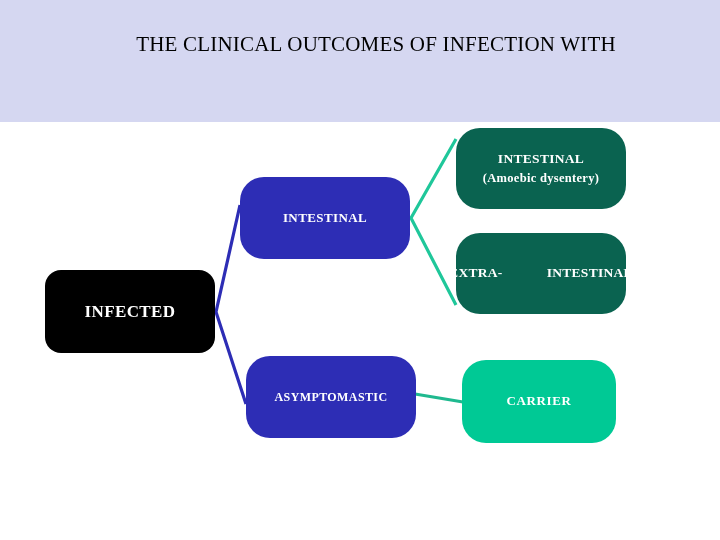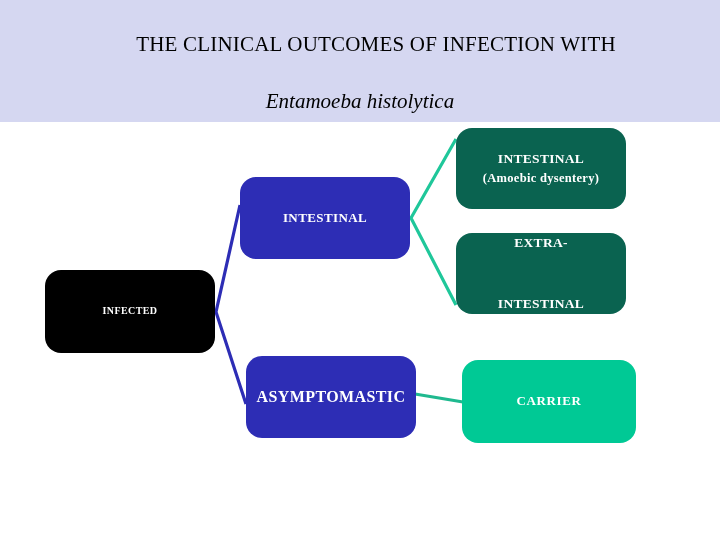--- a/index.html
+++ b/index.html
@@ -61,21 +61,21 @@
     position: absolute;
     left: 0;
     top: 0;
     width: 720px;
     height: 540px;
     pointer-events: none;
   }
   
   .node {
     position: absolute;
-    border-radius: 16px;
+    border-radius: 24px;
     display: flex;
     align-items: center;
     justify-content: center;
     text-align: center;
     box-sizing: border-box;
     color: #ffffff;
     font-weight: bold;
     font-family: "Liberation Serif", "DejaVu Serif", serif;
     line-height: 1.25;
     padding: 4px 8px;
@@ -84,40 +84,40 @@
     display: block;
     width: 100%;
   }
   #node-infected {
     left: 45px;
     top: 270px;
     width: 170px;
     height: 83px;
     background: #000000;
     border-radius: 16px;
-    font-size: 10px;
+    font-size: 17px;
     letter-spacing: 0.4px;
     text-align: center;
   }
   #node-symptomatic {
     left: 240px;
     top: 177px;
     width: 170px;
     height: 82px;
     background: #2d2db5;
     font-size: 13px;
     letter-spacing: 0.4px;
   }
   #node-asymptomastic {
     left: 246px;
     top: 356px;
     width: 170px;
     height: 82px;
     background: #2d2db5;
-    font-size: 16px;
+    font-size: 12px;
     letter-spacing: 0.4px;
   }
   #node-intestinal {
     left: 456px;
     top: 128px;
     width: 170px;
     height: 81px;
     background: #0a6350;
     flex-direction: column;
     justify-content: center;
@@ -125,46 +125,45 @@
     letter-spacing: 0.3px;
   }
   #node-intestinal .line-a { font-size: 13.5px; }
   #node-intestinal .line-b { font-size: 12.5px; margin-top: 3px; text-align: center; }
   #node-extra-intestinal {
     left: 456px;
     top: 233px;
     width: 170px;
     height: 81px;
     background: #0a6350;
-    flex-direction: column;
+    flex-direction: row;
     justify-content: center;
     font-size: 13px;
     letter-spacing: 0.3px;
     gap: 44px;
   }
   #node-extra-intestinal .line-a,
   #node-extra-intestinal .line-b { font-size: 13.5px; }
   #node-carrier {
     left: 462px;
     top: 360px;
-    width: 174px;
+    width: 154px;
     height: 83px;
     background: #00c995;
     font-size: 13px;
     letter-spacing: 0.6px;
   }
 </style>
 </head>
 <body>
 
 <div id="slide">
 
   <div id="header-band"></div>
   <div id="title-line1">THE CLINICAL OUTCOMES OF INFECTION WITH</div>
-  <div id="title-line2">Entamoeba histolytica</div>
 
   <svg id="connectors" viewBox="0 0 720 540" width="720" height="540">
 
     <polyline points="240,205 216,312 246,404" fill="none" stroke="#2d2db5" stroke-width="3.2" stroke-linejoin="miter" stroke-linecap="butt"></polyline>
 
     <polyline points="456,139 411,218 456,305" fill="none" stroke="#1fc79a" stroke-width="3.2" stroke-linejoin="miter" stroke-linecap="butt"></polyline>
 
     <line x1="415" y1="394" x2="463" y2="402" stroke="#1fb98f" stroke-width="3.2" stroke-linecap="butt"></line>
   </svg>
 

